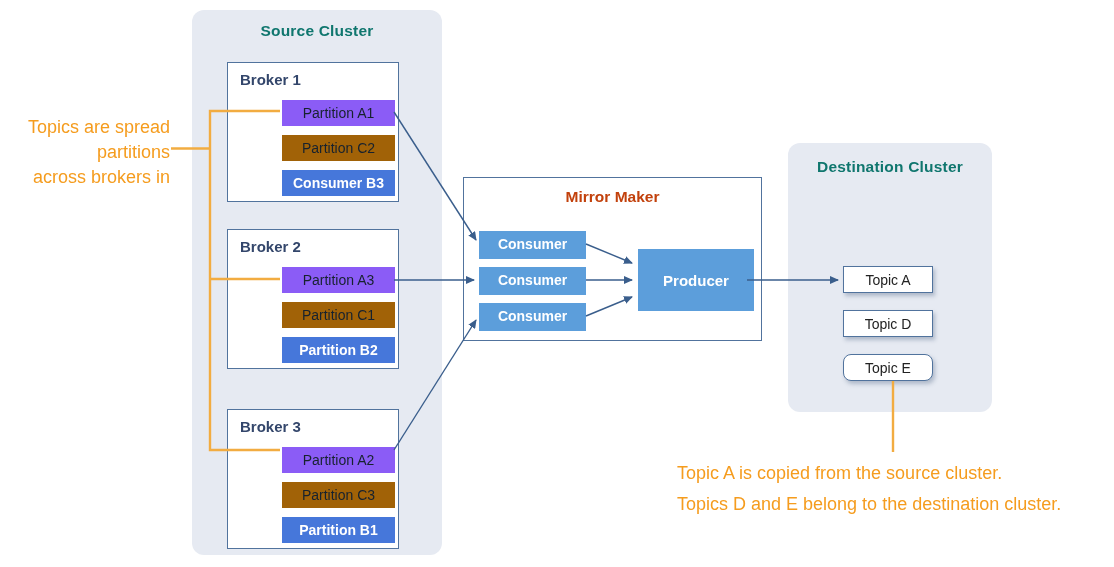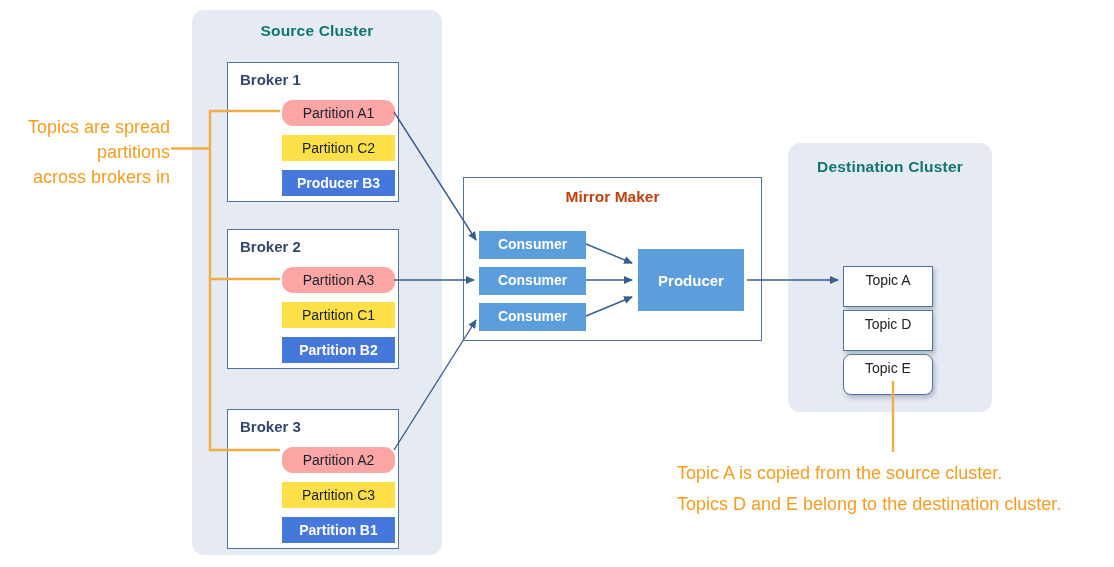--- a/index.html
+++ b/index.html
@@ -19,46 +19,46 @@
     border:1.5px solid #51739D; box-sizing:border-box;
   }
   .broker-label {
     position:absolute; left:12px; top:8px; color:#33466B;
     font-size:15px; font-weight:bold;
   }
   .partition {
     position:absolute; left:54px; width:113px; height:26px; line-height:26px;
     text-align:center; font-size:14px; color:#17222E; box-sizing:border-box;
   }
-  .part-teal   { background:#fca5a5;border-radius:11px; }
-  .part-yellow { background:#fde047; }
+  .part-teal   { background:#8b5cf6; }
+  .part-yellow { background:#a16207; }
   .part-blue   { background:#4677DA; color:#ffffff; font-weight:bold; }
   .p-row1 { top:37px; } .p-row2 { top:72px; } .p-row3 { top:107px; }
 
   .mm-box {
     position:absolute; left:463px; top:177px; width:299px; height:164px;
     background:#ffffff; border:1.5px solid #51739D; box-sizing:border-box;
   }
   .mm-title {
     position:absolute; left:463px; top:188px; width:299px; text-align:center;
     color:#c2410c; font-size:15.5px; font-weight:bold;
   }
   .consumer {
     position:absolute; left:479px; width:107px; height:28px; line-height:26px;
     background:#5C9EDB; color:#ffffff; font-weight:bold; font-size:14px;
     text-align:center;
   }
   .c-1 { top:231px; } .c-2 { top:267px; } .c-3 { top:303px; }
   .producer {
-    position:absolute; left:638px; top:249px; width:106px; height:62px;
+    position:absolute; left:638px; top:249px; width:116px; height:62px;
     background:#5C9EDB; color:#ffffff; font-weight:bold; font-size:15px;
     display:flex; align-items:center; justify-content:center;
   }
   .topic {
-    position:absolute; left:843px; width:90px; height:41px; line-height:27px;
+    position:absolute; left:843px; width:90px; height:27px; line-height:27px;
     background:#ffffff; border:1.5px solid #51739D; box-sizing:border-box;
     text-align:center; font-size:14px; color:#222222;
     box-shadow:2px 3px 4px rgba(90,110,140,0.40);
   }
   .t-1 { top:266px; } .t-2 { top:310px; } .t-3 { top:354px;border-radius:8px; }
 
   .annotation { position:absolute; color:#F59C1E; font-size:18px; }
   .annotation-left  { left:0px; top:115px; width:170px; text-align:right; line-height:25px; }
   .annotation-right { left:677px; top:458px; width:437px; text-align:left; line-height:31px; }
 
@@ -72,21 +72,21 @@
 
 <div class="canvas">
 
   <div class="panel" style="left:192px; top:10px; width:250px; height:545px;"></div>
   <div class="panel-title" style="left:192px; top:22px; width:250px;">Source Cluster</div>
 
   <div class="broker-box" style="left:227px; top:62px;">
     <div class="broker-label">Broker 1</div>
     <div class="partition part-teal p-row1">Partition A1</div>
     <div class="partition part-yellow p-row2">Partition C2</div>
-    <div class="partition part-blue p-row3">Producer B3</div>
+    <div class="partition part-blue p-row3">Consumer B3</div>
   </div>
 
   <div class="broker-box" style="left:227px; top:229px;">
     <div class="broker-label">Broker 2</div>
     <div class="partition part-teal p-row1">Partition A3</div>
     <div class="partition part-yellow p-row2">Partition C1</div>
     <div class="partition part-blue p-row3">Partition B2</div>
   </div>
 
   <div class="broker-box" style="left:227px; top:400px;margin-top:9px;">

